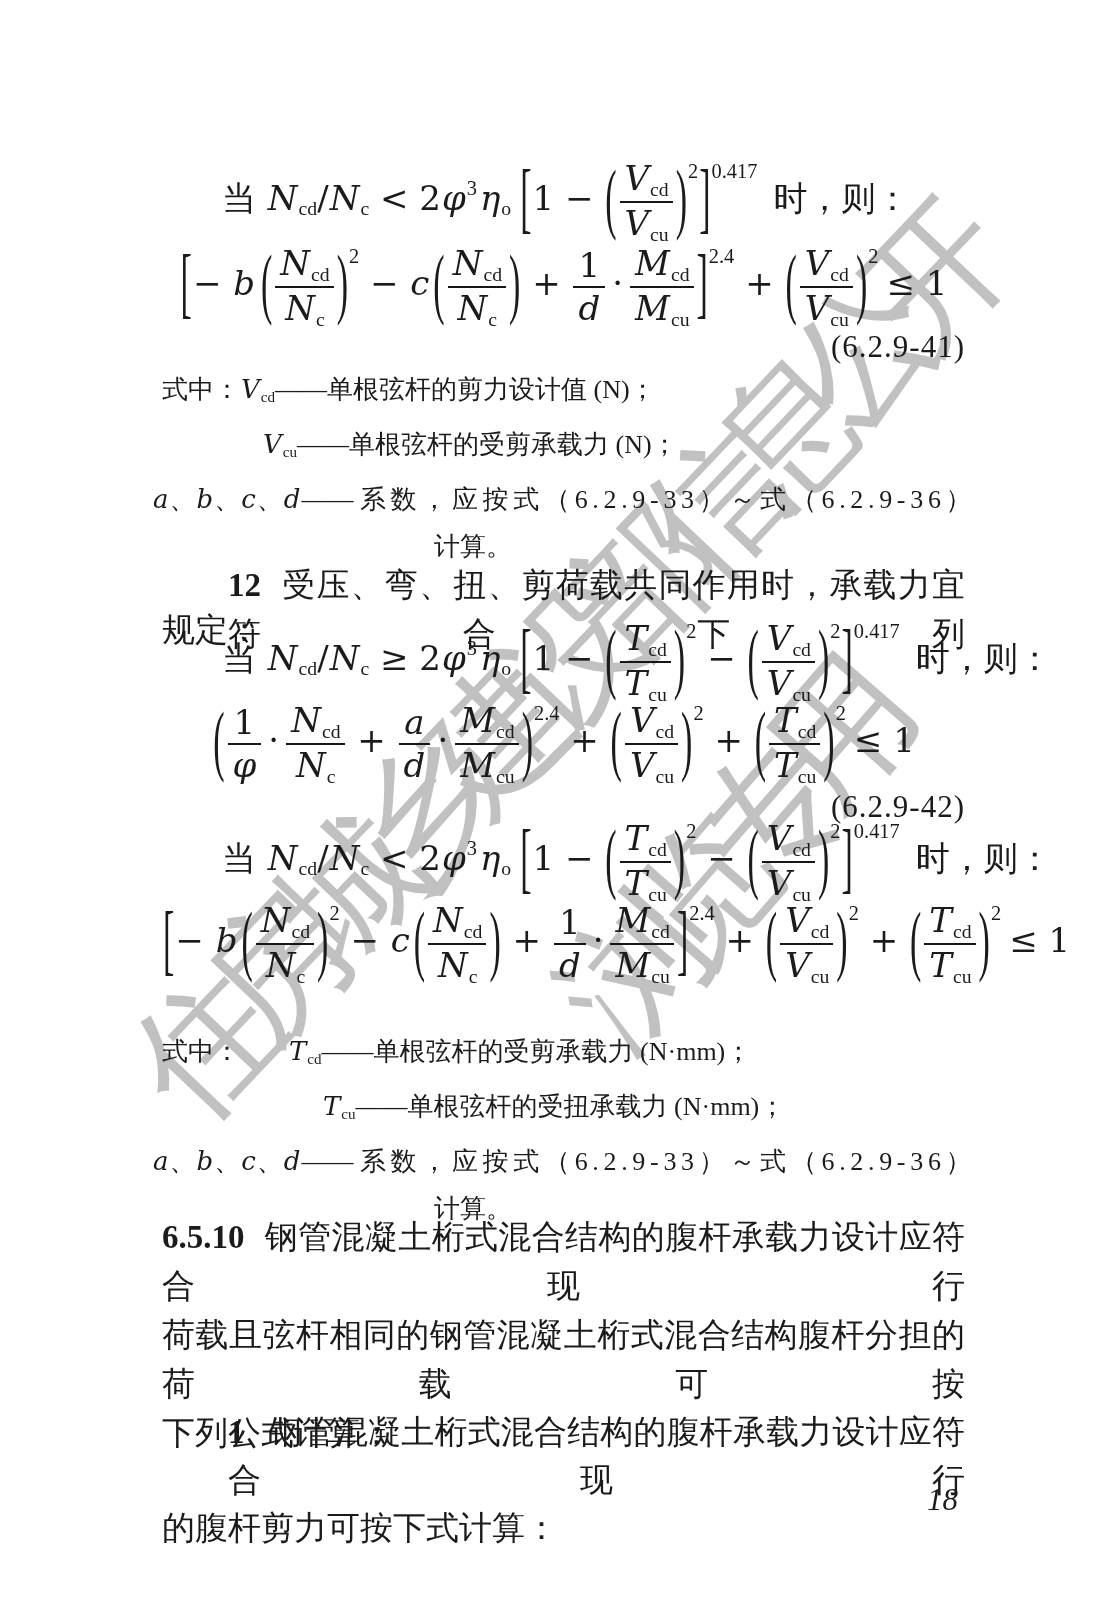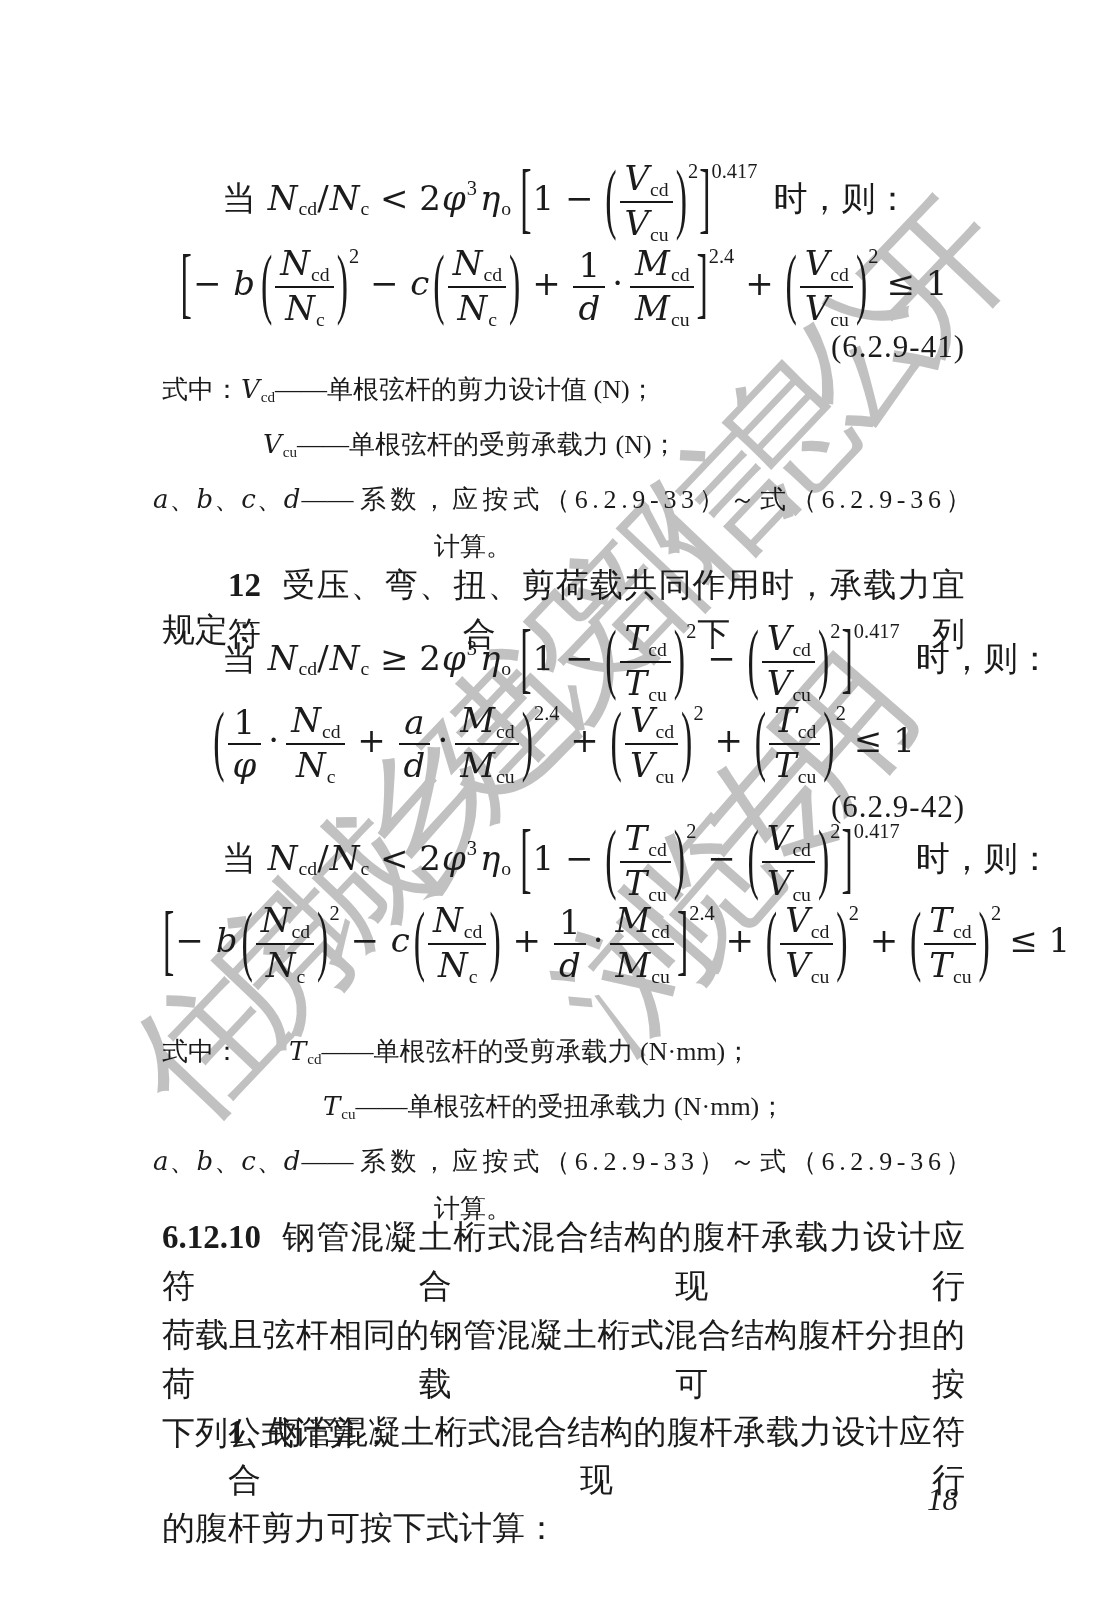--- a/index.html
+++ b/index.html
@@ -191,21 +191,21 @@
       <div class="dl abcd just">
         <span class="dsym"><span class="m-i">a</span><span class="m-t">、</span><span class="m-i">b</span><span class="m-t">、</span><span class="m-i">c</span><span class="m-t">、</span><span class="m-i">d</span></span><span>—— </span><span class="spread">系数，应按式（6.2.9-33）～式（6.2.9-36）</span>
       </div>
       <div class="dl calc">
         <span>计算。</span>
       </div>
     </div>
 
     <div class="abs" style="top:1213px">
       <div class="body-line just">
-        <span class="bnum">6.12.10</span><span>钢管混凝土桁式混合结构的腹杆承载力设计应符合现行</span>
+        <span class="bnum">6.5.10</span><span>钢管混凝土桁式混合结构的腹杆承载力设计应符合现行</span>
       </div>
       <div class="body-line just">
         <span>荷载且弦杆相同的钢管混凝土桁式混合结构腹杆分担的荷载可按</span>
       </div>
       <div class="body-line">
         <span>下列公式计算：</span>
       </div>
     </div>
 
     <div class="abs" style="top:1408px">

